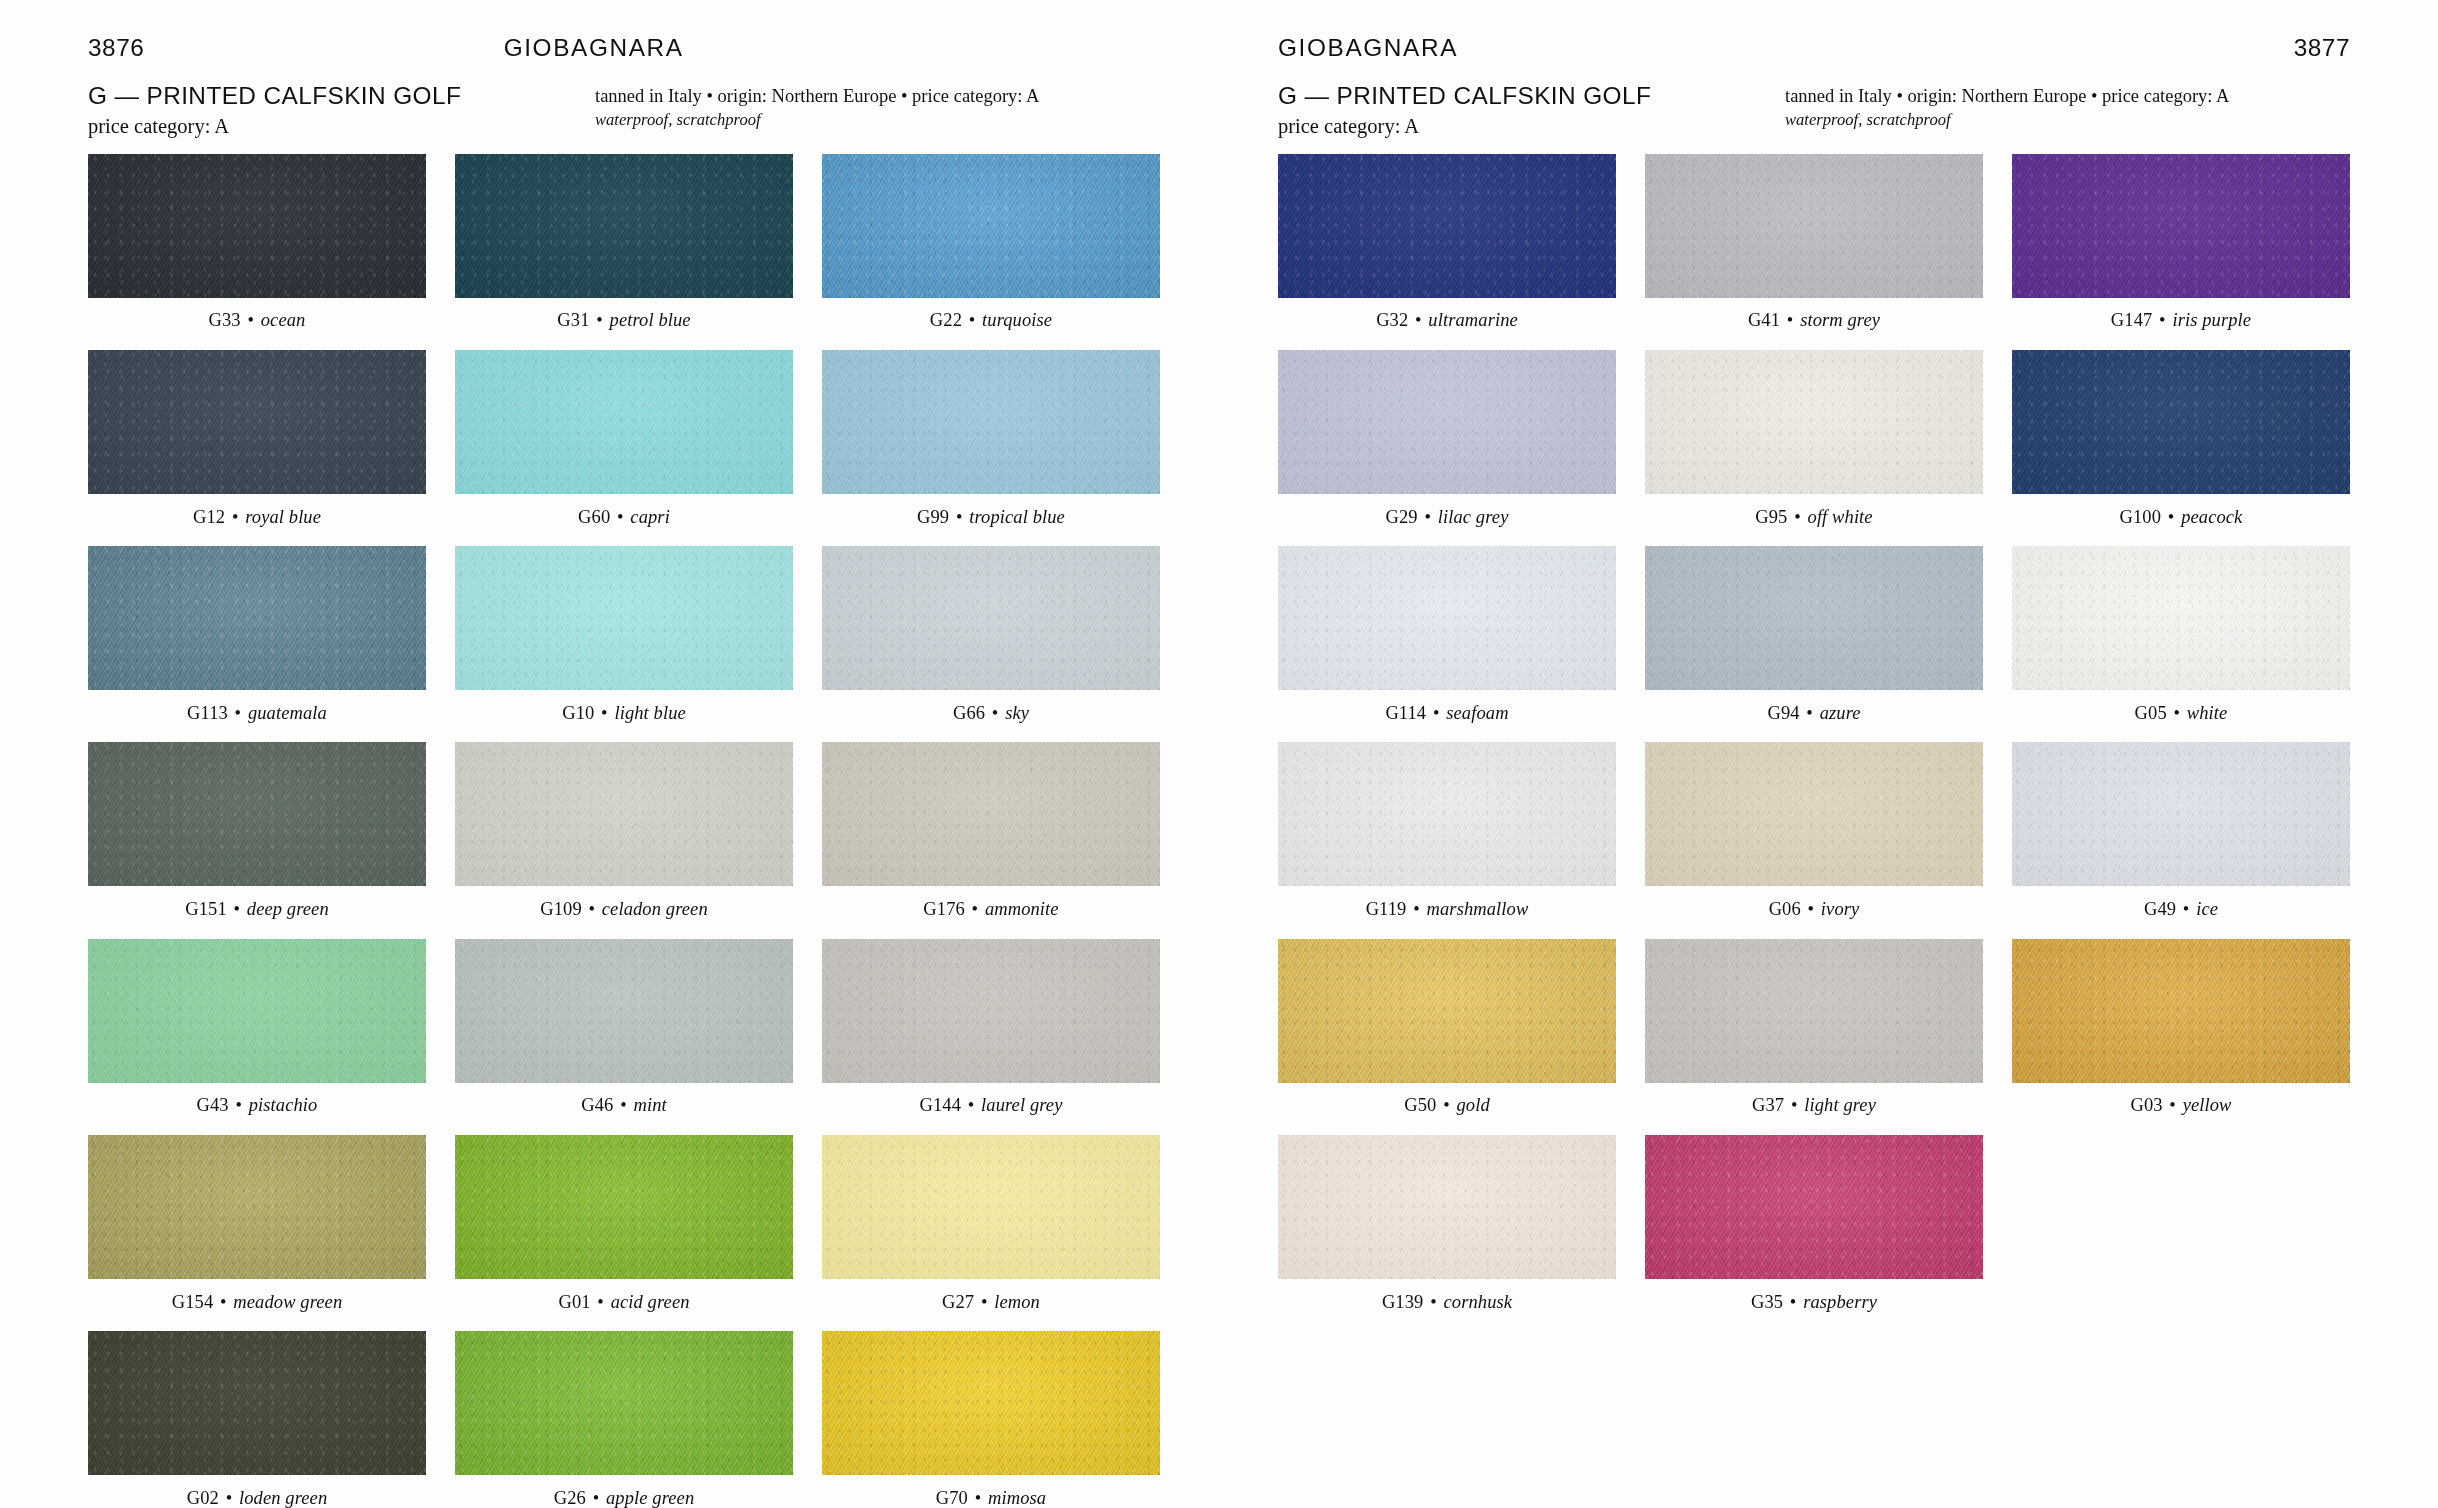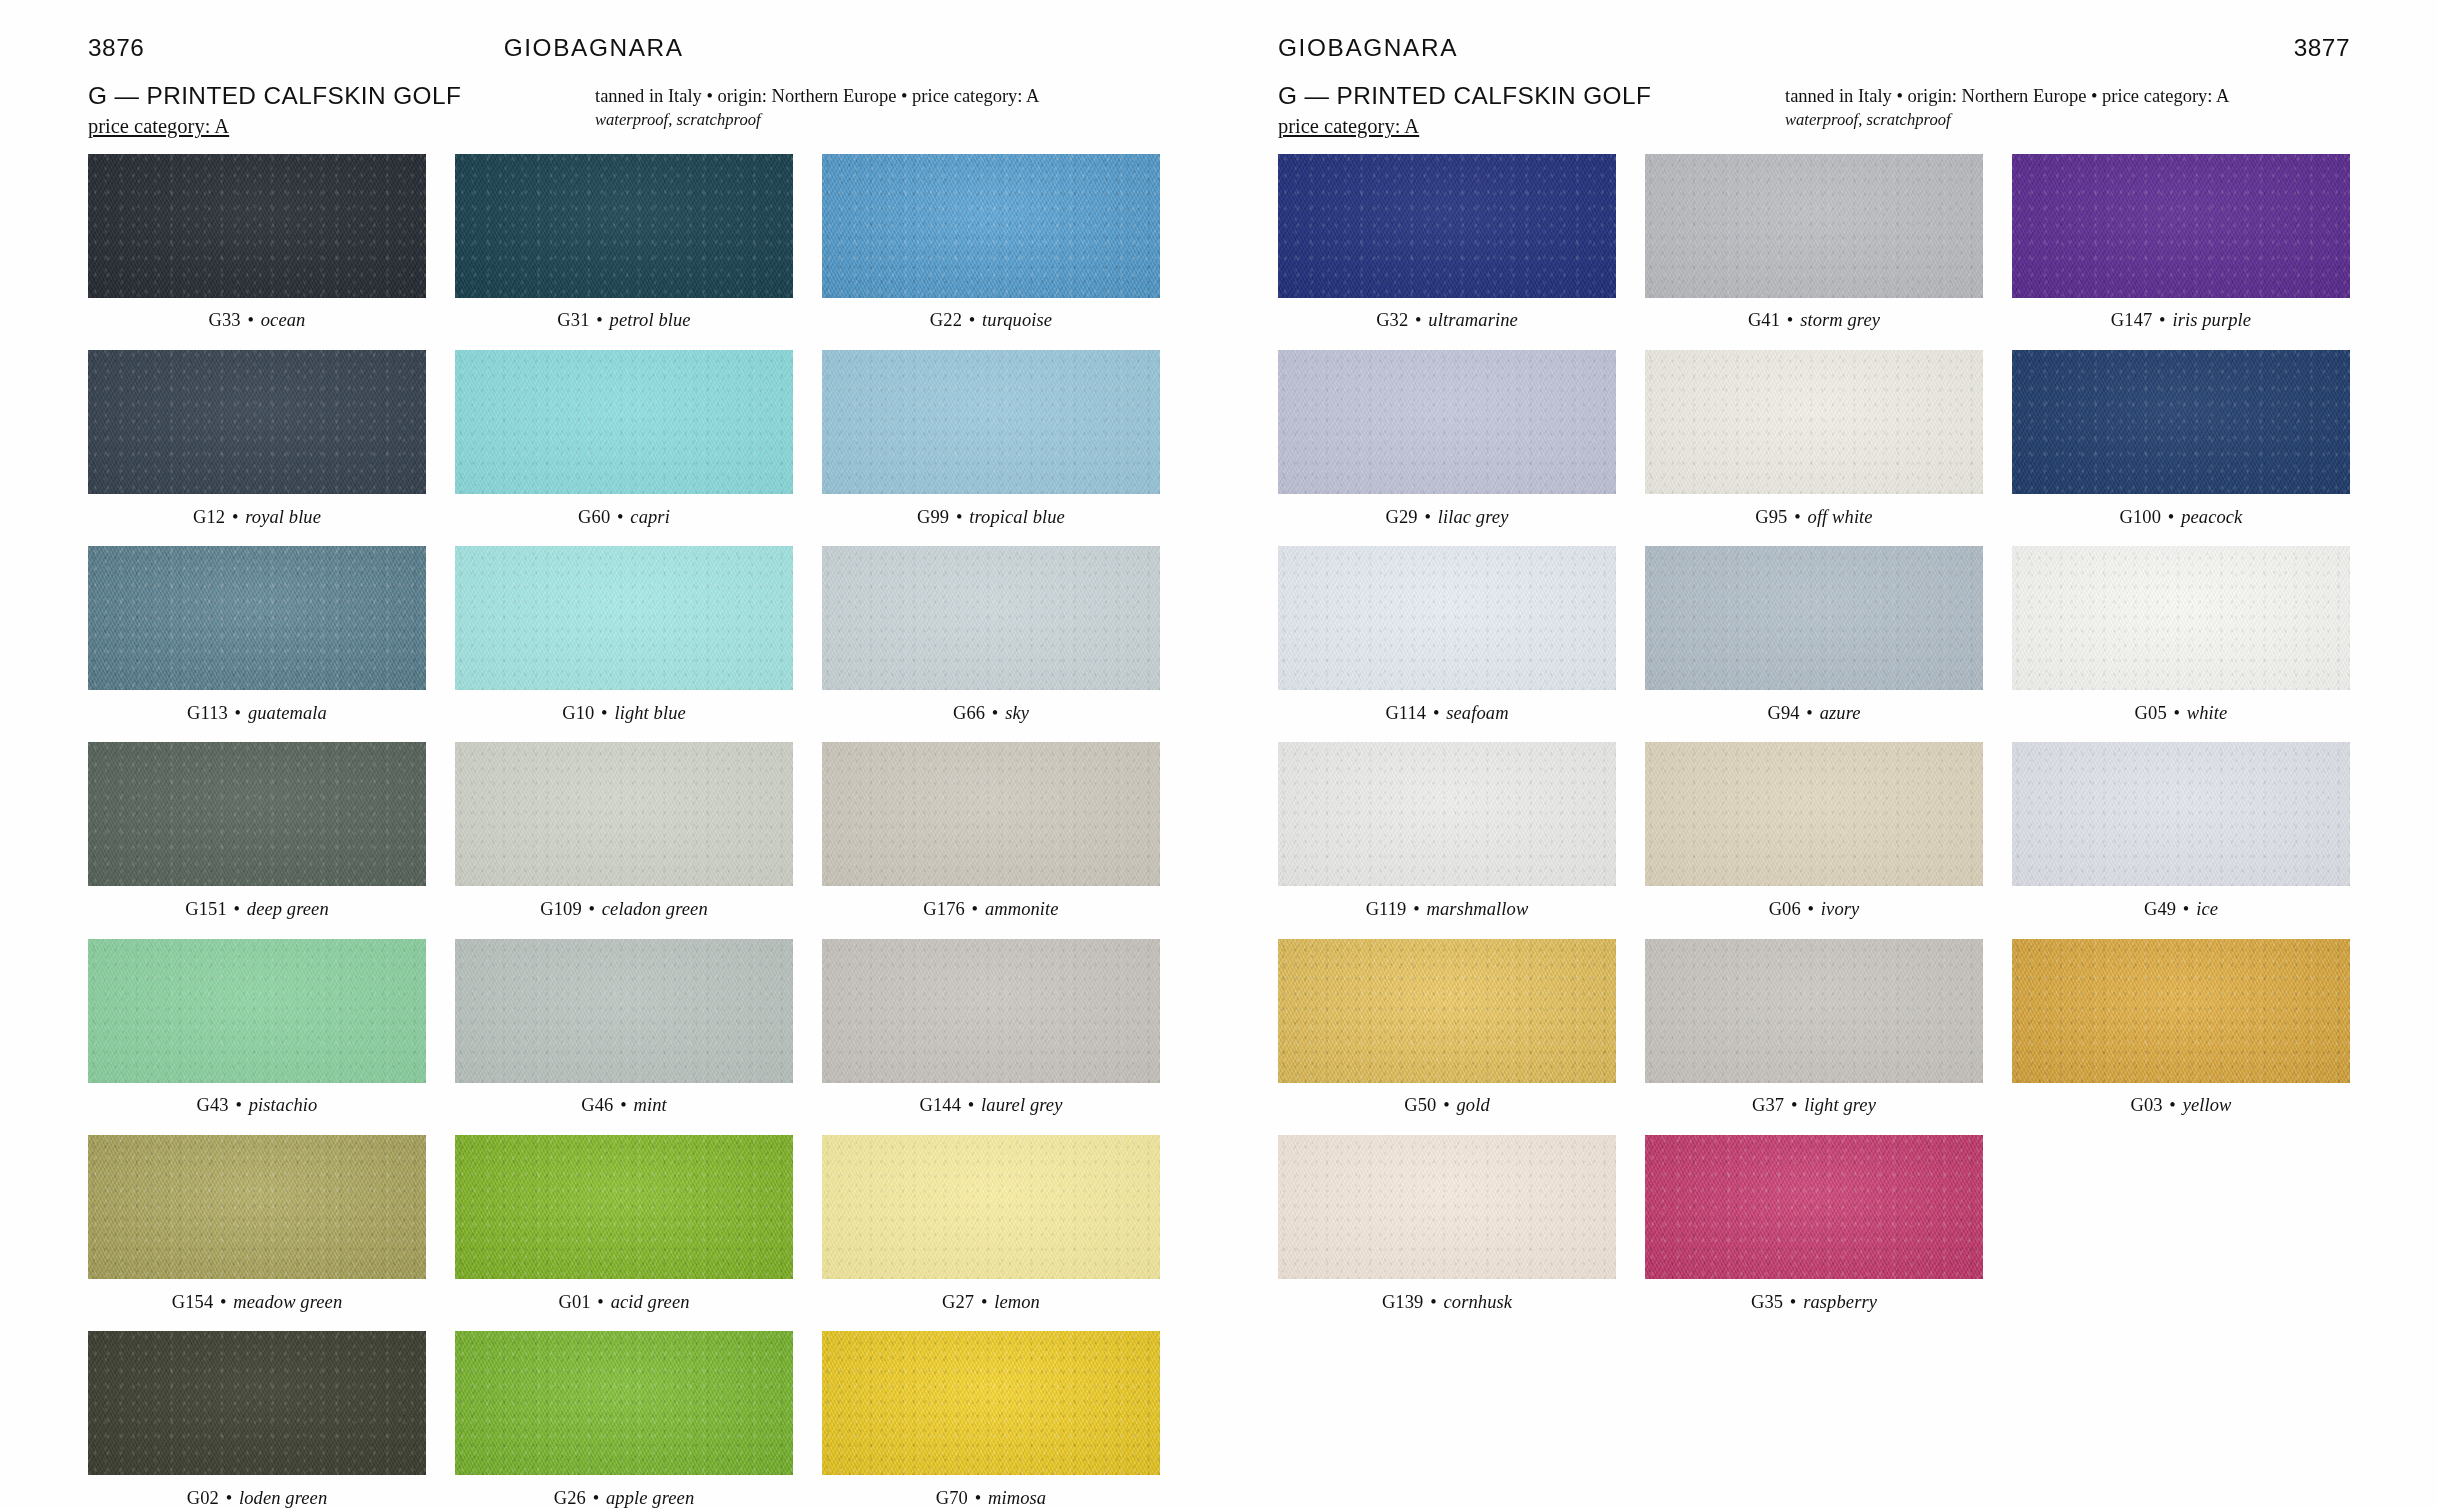--- a/index.html
+++ b/index.html
@@ -76,21 +76,20 @@
     color: #111;
     line-height: 1.18;
     white-space: nowrap;
   }
   .price-line {
     font-family: "Liberation Serif", serif;
     font-size: 20.5px;
     color: #111;
     line-height: 1.3;
     margin-top: 2px;
-    text-decoration: underline;
   }
   .spec-line {
     font-family: "Liberation Serif", serif;
     font-size: 18.5px;
     color: #111;
     line-height: 1.32;
     white-space: nowrap;
   }
   .spec-sub {
     font-family: "Liberation Serif", serif;

